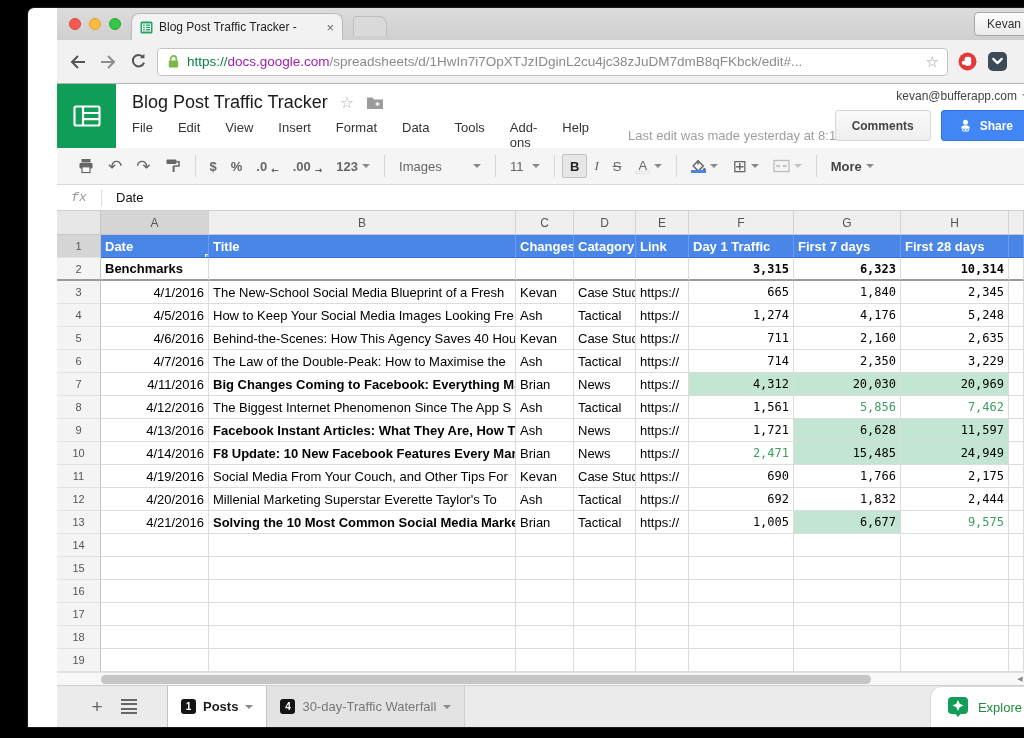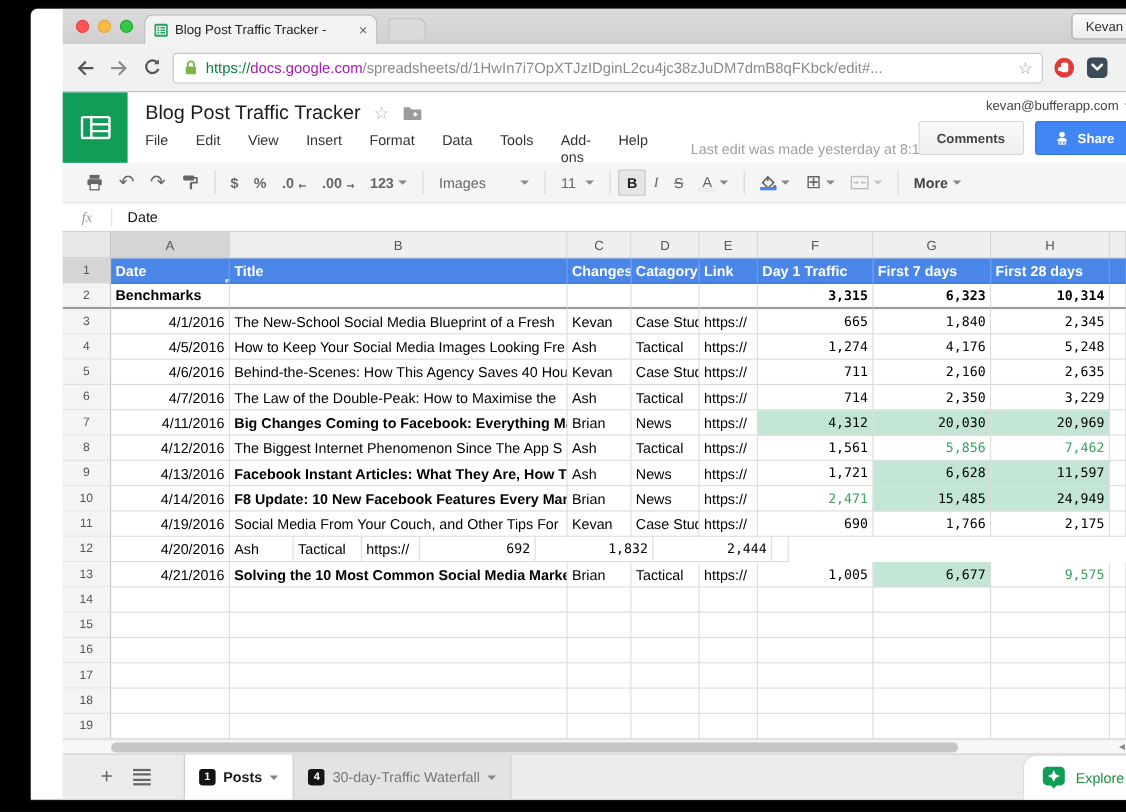--- a/index.html
+++ b/index.html
@@ -69,21 +69,21 @@
   .tool-size { width:44px; justify-content:space-between; }
   .b { font-weight:bold; }
   .i { font-style:italic; font-family:"Liberation Serif",serif; }
   .s { text-decoration:line-through; }
   .underbar { display:block; height:3px; width:15px; margin-top:-2px; }
   .stack { display:flex; flex-direction:column; align-items:center; }
   .tool.disabled { color:#bbb; }
 
   
   .formulabar { height:26px; background:#fff; border-bottom:1px solid #cfcfcf; display:flex; align-items:center; font-size:13px; }
-  .fx { width:44px; text-align:center; color:#999; font-style:italic; font-family:Liberation Serif, serif; }
+  .fx { width:44px; text-align:center; color:#999; font-style:italic; font-family:Liberation Mono, monospace; }
   .fdiv { width:1px; height:16px; background:#ddd; }
   .fvalue { padding-left:14px; color:#111; }
 
   
   .grid { position:relative; height:474px; background:#fff; }
   .colheads { display:flex; height:24px; background:#efefef; }
   .corner { width:44px; background:#e7e7e7; border-right:1px solid #c6c6c6; border-bottom:1px solid #c6c6c6; }
   .colh { display:flex; align-items:center; justify-content:center; font-size:12px; color:#555;
           border-right:1px solid #d2d2d2; border-bottom:1px solid #c6c6c6; background:#efefef; }
   .colh.sel { background:#d5d5d5; }
@@ -483,20 +483,21 @@
           <div class="c col-d">Case Study</div>
           <div class="c col-e">https://</div>
           <div class="c col-f ar num">690</div>
           <div class="c col-g ar num">1,766</div>
           <div class="c col-h ar num">2,175</div>
           <div class="c col-sliver"></div>
         </div>
         <div class="row">
           <div class="rownum">12</div>
           <div class="c col-a ar">4/20/2016</div>
+          <div class="c col-b">Millenial Marketing Superstar Everette Taylor's To</div>
           <div class="c col-c">Ash</div>
           <div class="c col-d">Tactical</div>
           <div class="c col-e">https://</div>
           <div class="c col-f ar num">692</div>
           <div class="c col-g ar num">1,832</div>
           <div class="c col-h ar num">2,444</div>
           <div class="c col-sliver"></div>
         </div>
         <div class="row">
           <div class="rownum">13</div>

